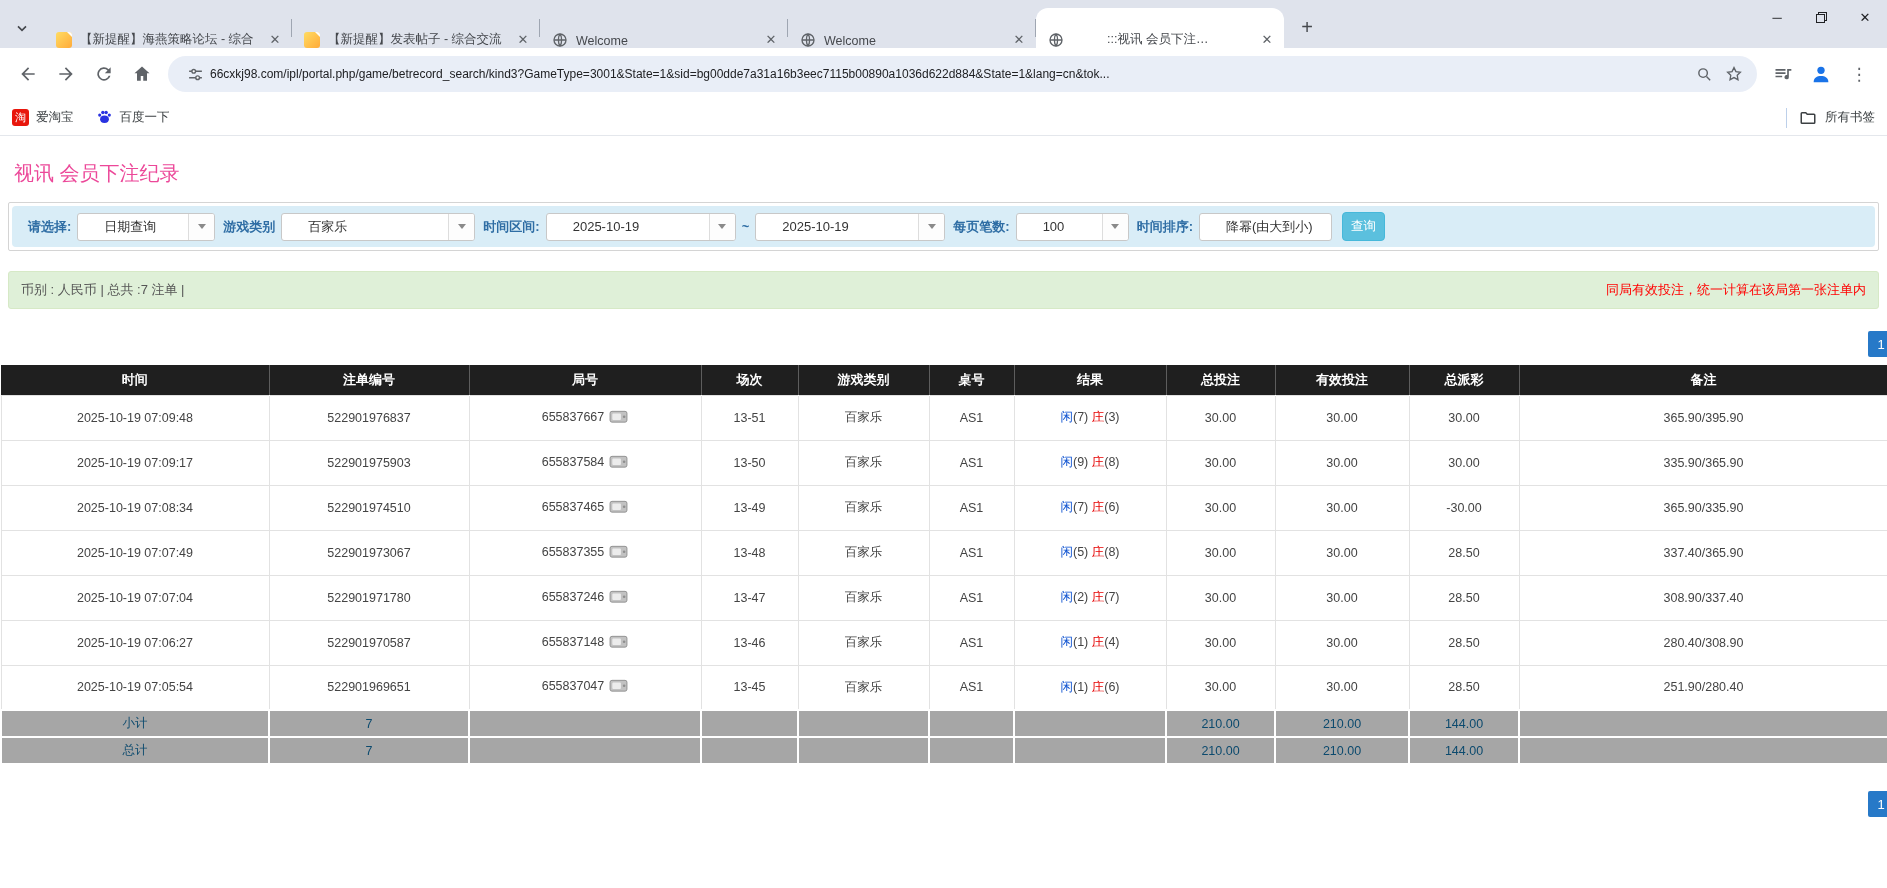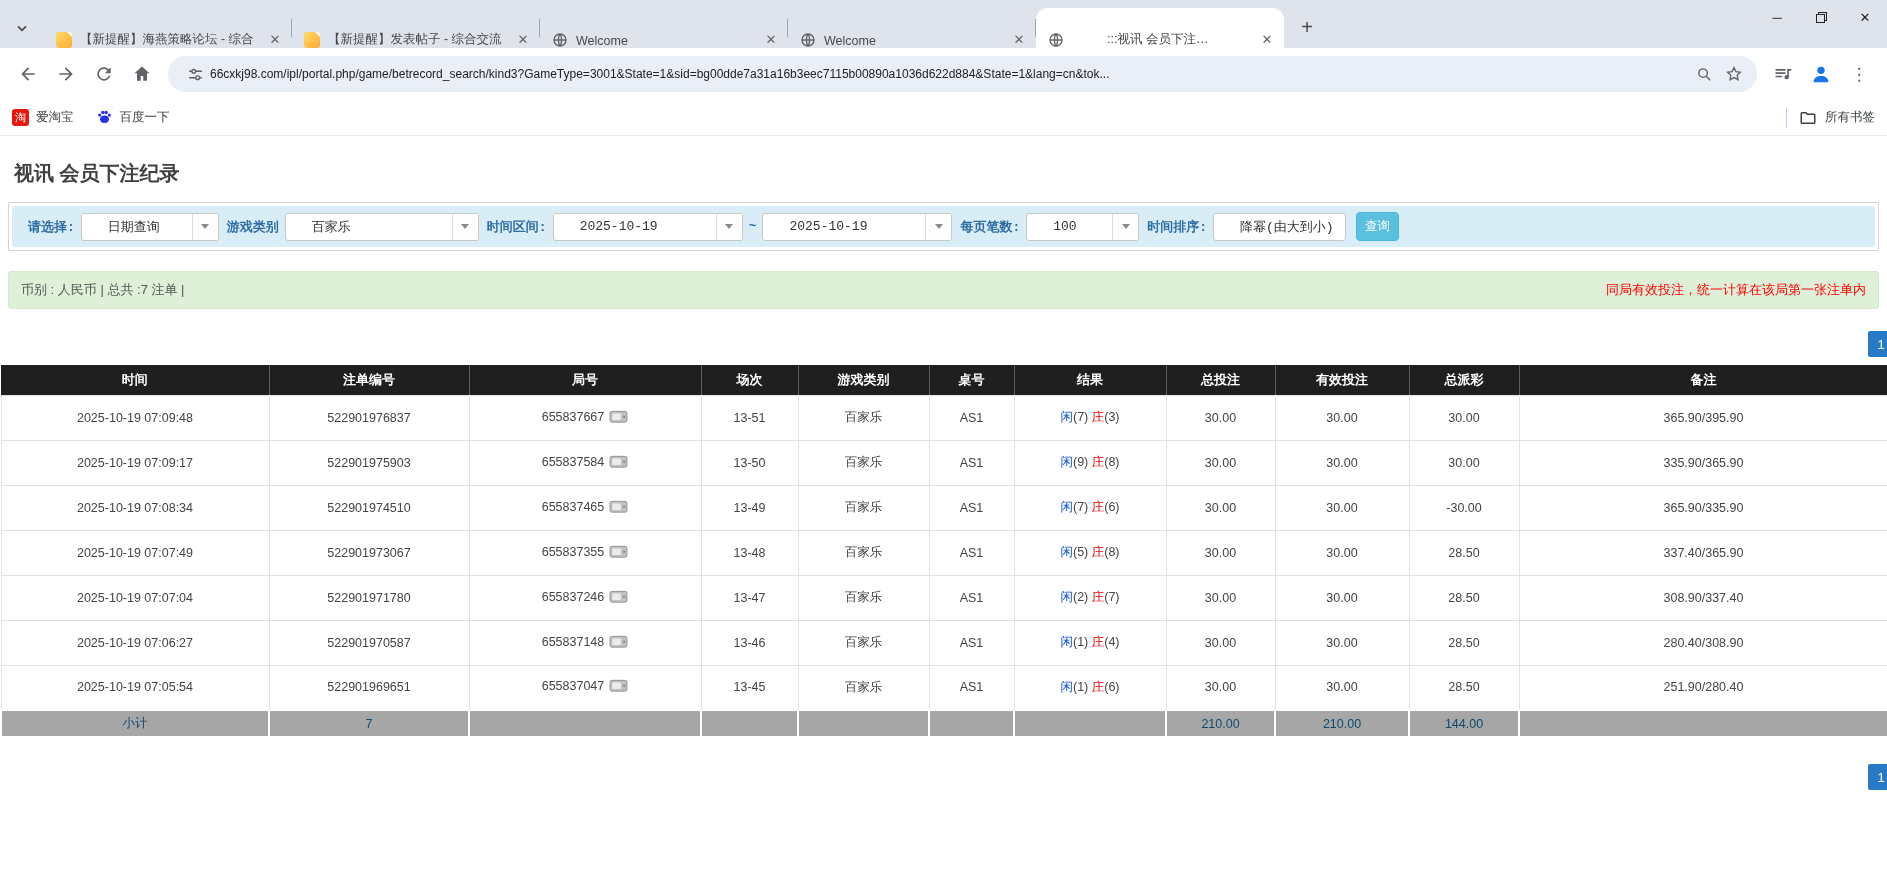--- a/index.html
+++ b/index.html
@@ -40,23 +40,23 @@
     border-bottom:1px solid #e4e7ec; }
   .bm-item { display:flex; align-items:center; gap:7px; font-size:12.5px; color:#3c4043; }
   .bm-taobao { width:17px; height:17px; background:#e8160c; border-radius:3px; color:#fff; font-size:11px;
     display:flex; align-items:center; justify-content:center; }
   .bm-right { margin-left:auto; display:flex; align-items:center; gap:12px; }
   .bm-divider { width:1px; height:20px; background:#bdd0ea; }
   .all-bookmarks { display:flex; align-items:center; gap:8px; font-size:12.5px; color:#3c4043; white-space:nowrap; }
 
   
   .page { background:#fff; }
-  .page-title { margin:24px 0 0 14px; font-size:20px; color:#404040; font-weight:700; }
-
-  .filter-wrap { margin:15px 8px 0; border:1px solid #d4d4d4; border-radius:2px; padding:3px;font-family:Liberation Mono, monospace; }
+  .page-title { margin:24px 0 0 14px; font-size:20px; color:#ec4899; font-weight:400; }
+
+  .filter-wrap { margin:15px 8px 0; border:1px solid #d4d4d4; border-radius:2px; padding:3px; }
   .filter-bar { background:#d9edf7; border-radius:4px; padding:6px 8px; display:flex; align-items:center; font-size:13px; }
   .f-label { color:#2e6da4; font-weight:700; margin:0 6px 0 8px; white-space:nowrap; }
   .sel { background:#fff; border:1px solid #c8c8c8; border-radius:3px; height:28px; display:flex; align-items:center; overflow:hidden; }
   .sel .val { flex:1; padding:0 26px; color:#333; white-space:nowrap; }
   .sel .arr { width:26px; height:100%; border-left:1px solid #ddd; display:flex; align-items:center; justify-content:center; background:#fdfdfd; }
   .arr i { display:block; width:0; height:0; border-left:4px solid transparent; border-right:4px solid transparent; border-top:5px solid #8a8a8a; }
   .w1{width:138px}.w2{width:194px}.w3{width:190px}.w4{width:113px}.w5{width:133px}
   .tilde { color:#2e6da4; margin:0 6px; font-weight:700; }
   .btn-search { margin-left:10px; background:#5bc0de; border:1px solid #46b8da; color:#fff; font-size:12.5px;
     padding:5px 8px; border-radius:4px; cursor:pointer; font-family:inherit; }
@@ -447,20 +447,33 @@
           <td></td>
           <td></td>
           <td></td>
           <td></td>
           <td></td>
           <td>210.00</td>
           <td>210.00</td>
           <td>144.00</td>
           <td></td>
         </tr>
+        <tr class="foot">
+          <td>总计</td>
+          <td>7</td>
+          <td></td>
+          <td></td>
+          <td></td>
+          <td></td>
+          <td></td>
+          <td>210.00</td>
+          <td>210.00</td>
+          <td>144.00</td>
+          <td></td>
+        </tr>
       </tbody>
   </table>
 
   <div class="pager-row bottom">
     <span class="pg-btn">1</span>
   </div>
 
 </div>
 
 </body></html>

